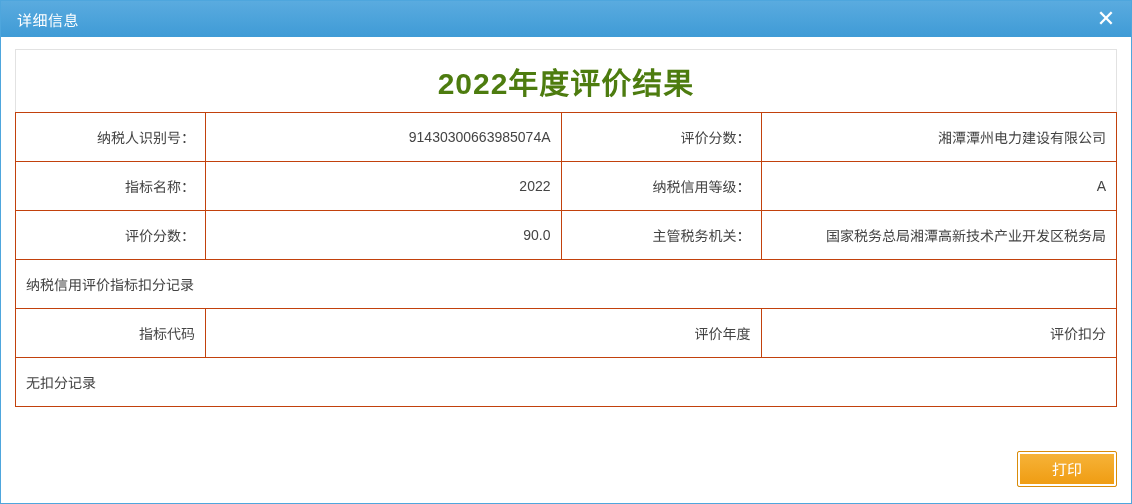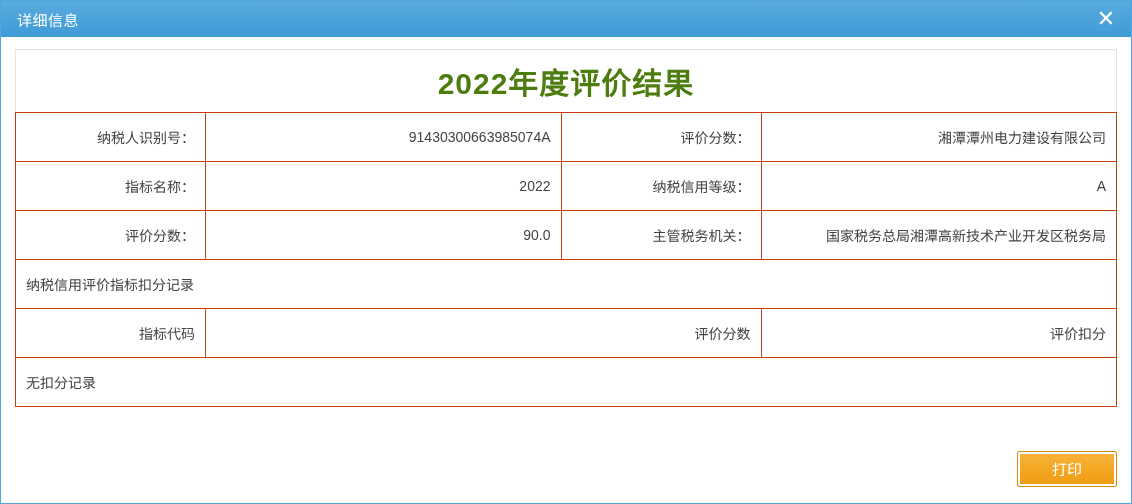--- a/index.html
+++ b/index.html
@@ -165,21 +165,21 @@
           <td class="label">评价分数：</td>
           <td class="value">90.0</td>
           <td class="label wide">主管税务机关：</td>
           <td class="value">国家税务总局湘潭高新技术产业开发区税务局</td>
         </tr>
         <tr class="section-head">
           <td colspan="4">纳税信用评价指标扣分记录</td>
         </tr>
         <tr class="cols-head">
           <td>指标代码</td>
-          <td colspan="2">评价分数</td>
+          <td colspan="2">评价年度</td>
           <td>评价扣分</td>
         </tr>
         <tr class="empty-row">
           <td colspan="4">无扣分记录</td>
         </tr>
       </tbody>
     </table>
 
     <div class="footer">
       <div class="print-button">打印</div>

